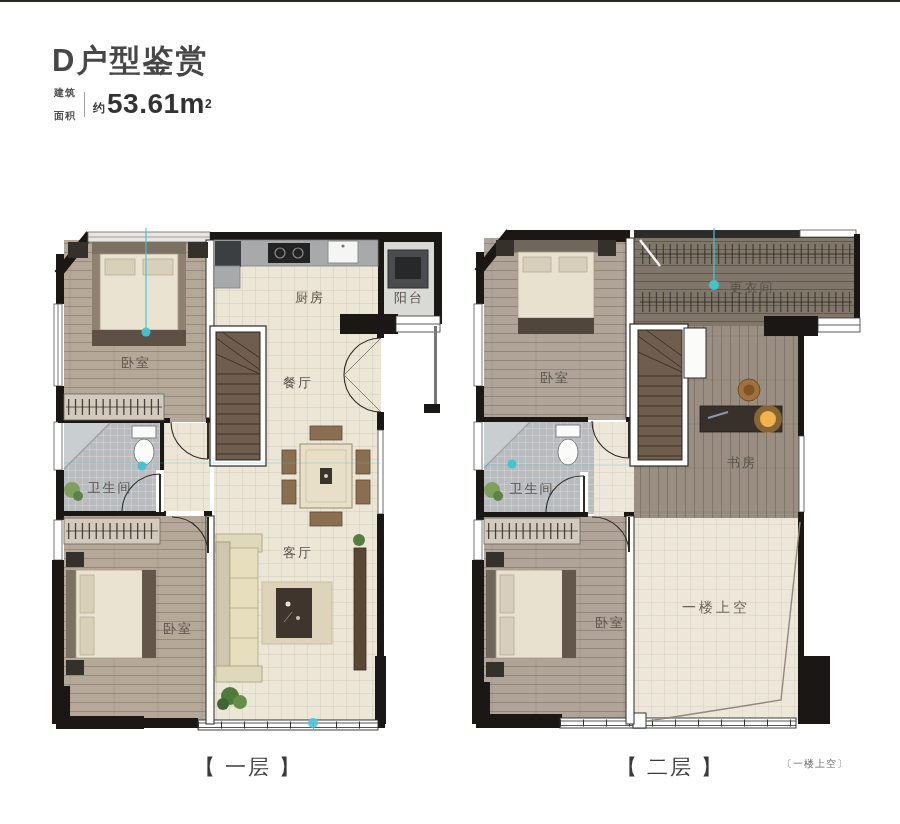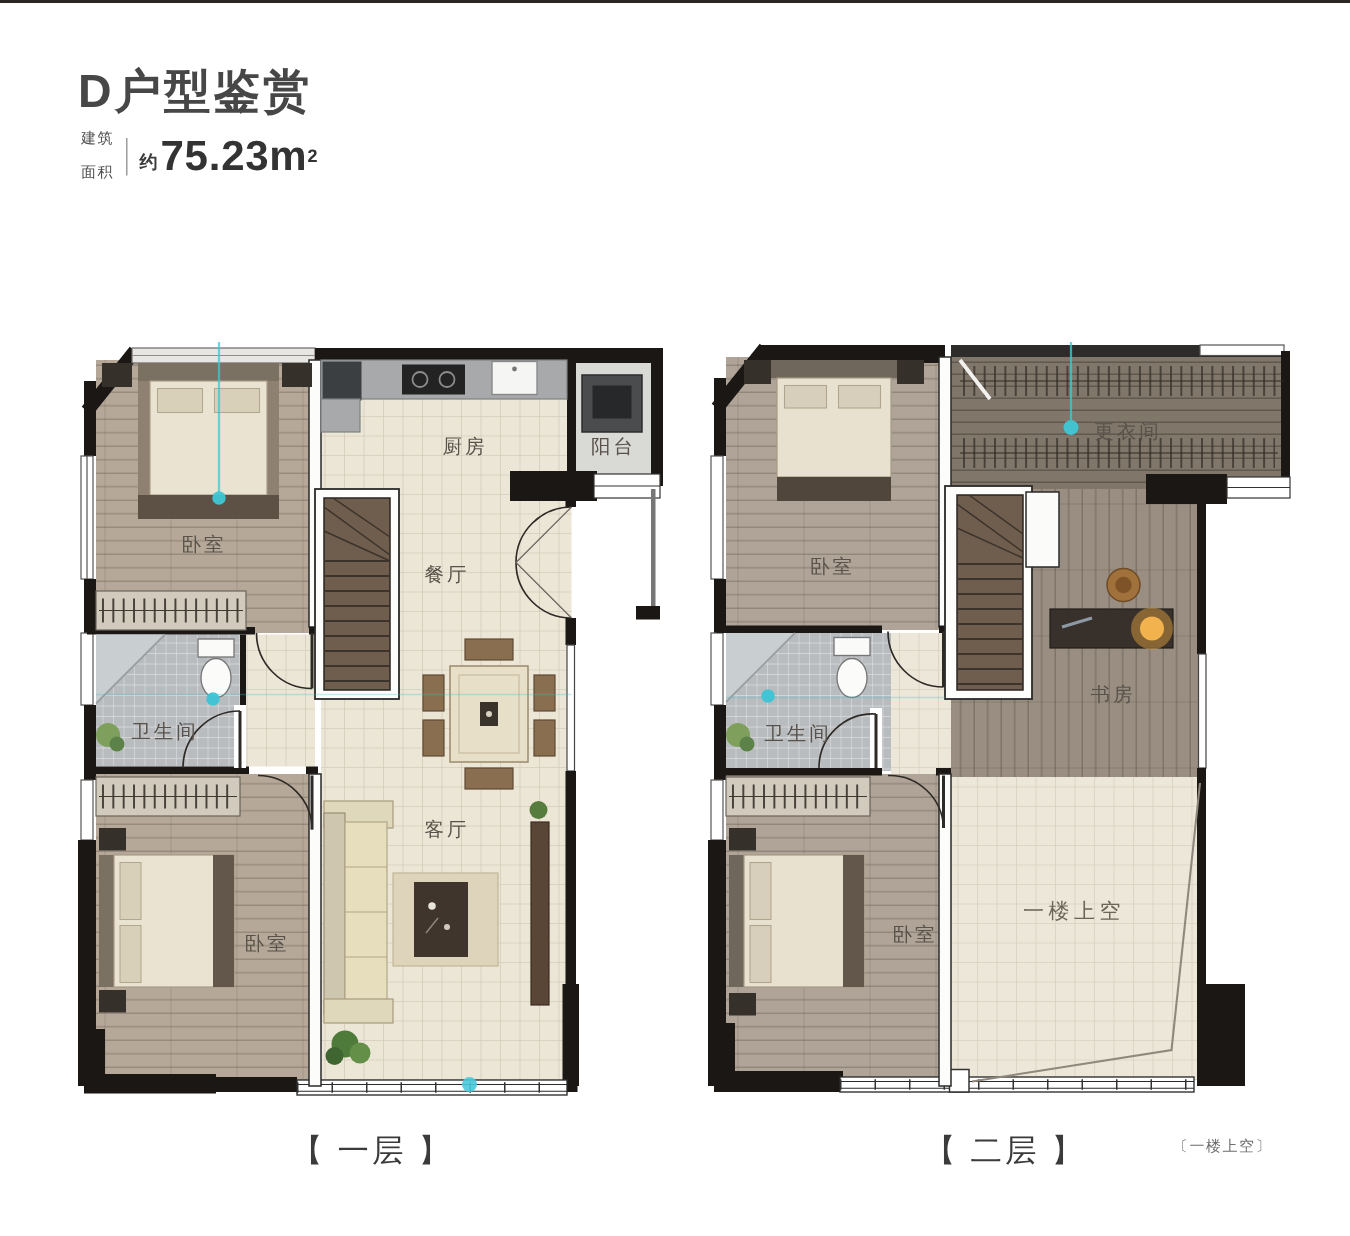--- a/index.html
+++ b/index.html
@@ -3,21 +3,21 @@
 <meta charset="utf-8">
 <style>
   html,body{margin:0;padding:0;background:#ffffff;}
   .canvas{
     position:relative;width:900px;height:824px;background:#fff;overflow:hidden;
     font-family:"Liberation Sans","DejaVu Sans",sans-serif;
   }
   .topline{position:absolute;top:0;left:0;width:100%;height:2px;background:#2a2723;}
   .hdr-title{position:absolute;left:52px;top:40px;font-size:31px;font-weight:600;color:#474747;letter-spacing:2px;}
   .hdr-area{position:absolute;left:54px;top:86px;display:flex;align-items:center;}
-  .hdr-area .stack{display:flex;flex-direction:column;font-size:10px;line-height:1.3;color:#4f4f4f;font-weight:400;letter-spacing:1px;gap:10px;}
+  .hdr-area .stack{display:flex;flex-direction:column;font-size:10px;line-height:1.3;color:#4f4f4f;font-weight:700;letter-spacing:1px;gap:10px;}
   .hdr-area .divider{width:1px;height:25px;background:#9c9c9c;margin:0 8px;}
   .hdr-area .approx{font-size:12px;color:#3d3d3d;font-weight:600;margin-right:2px;margin-top:8px;}
   .hdr-area .big{font-size:28px;font-weight:700;color:#333;letter-spacing:.5px;}
   .hdr-area sup{font-size:12px;font-weight:700;color:#333;}
   .plan{position:absolute;width:400px;height:524px;}
   #plan1{left:48px;top:226px;}
   #plan2{left:470px;top:226px;}
   .caption{position:absolute;top:753px;width:400px;text-align:center;font-size:21px;color:#3b3b3b;letter-spacing:2px;font-weight:500;}
   #cap1{left:48px;} #cap2{left:470px;}
   .footnote{position:absolute;left:782px;top:757px;font-size:10px;color:#6d6d6d;letter-spacing:1px;}
@@ -31,21 +31,21 @@
   <div class="topline"></div>
 
   <div class="hdr-title">D户型鉴赏</div>
   <div class="hdr-area">
     <div class="stack">
       <span>建筑</span>
       <span>面积</span>
     </div>
     <div class="divider"></div>
     <span class="approx">约</span>
-    <span class="big">75.23m</span>
+    <span class="big">53.61m</span>
     <sup>2</sup>
   </div>
 
   <svg id="plan1" class="plan" viewBox="0 0 400 524">
     <defs>
       <pattern id="t1" width="13" height="13" patternUnits="userSpaceOnUse">
         <rect width="13" height="13" fill="#ece6d7"></rect>
         <path d="M13 0V13M0 13H13" stroke="rgba(140,125,95,0.25)" stroke-width="1" fill="none"></path>
       </pattern>
       <pattern id="w1" width="44" height="9" patternUnits="userSpaceOnUse">

